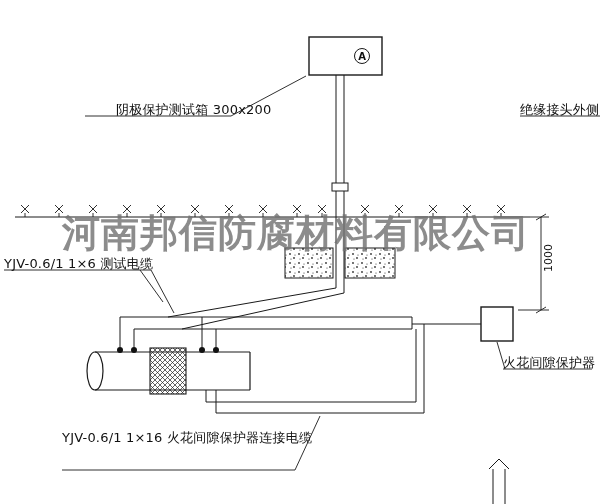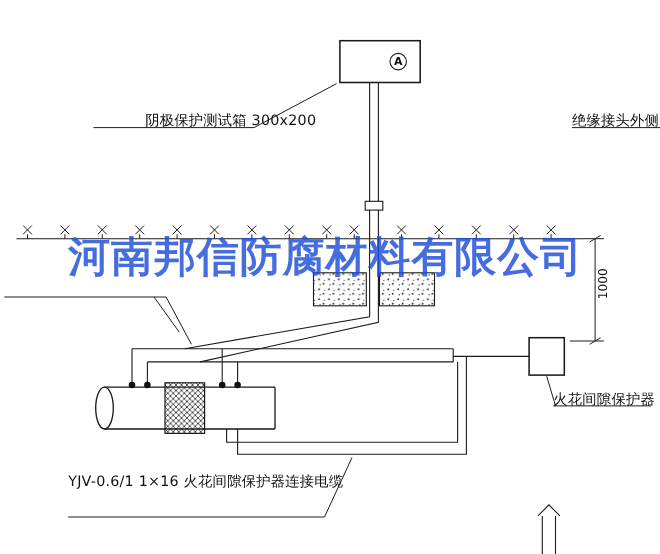--- a/index.html
+++ b/index.html
@@ -7,21 +7,21 @@
     position:relative;width:600px;height:504px;background:#ffffff;
     overflow:hidden;font-family:"DejaVu Sans",sans-serif;color:#111;
   }
   .canvas svg{position:absolute;left:0;top:0;}
   .lbl{
     position:absolute;font-size:13px;font-weight:500;white-space:nowrap;
     color:#111;letter-spacing:0.2px;
   }
   .watermark{
     position:absolute;left:62px;top:208px;font-size:38px;font-weight:700;
-    letter-spacing:1px;color:#1d4ed8;opacity:0.82;white-space:nowrap;
+    letter-spacing:1px;color:#737373;opacity:0.82;white-space:nowrap;
     font-family:"DejaVu Serif",serif;
   }
   .dim{
     position:absolute;left:528px;top:252px;width:40px;height:12px;
     text-align:center;font-size:11px;transform:rotate(-90deg);
   }
   .ammeter{
     position:absolute;left:355px;top:50px;width:14px;height:13px;
     text-align:center;font-size:10px;font-weight:600;line-height:13px;
   }
@@ -116,22 +116,23 @@
       <path d="M4,270 L151,270 M140,270 L163,302 M151,270 L174,313"></path>
       <path d="M503,369 L592,369 M505,369 L497,342"></path>
       <path d="M62,470 L295,470 M295,470 L320,416"></path>
     </g>
 
     <g stroke="#1a1a1a" fill="none">
       <path d="M493,504 L493,469 M505,504 L505,469 M489,469 L499,459 L509,469"></path>
     </g>
   </svg>
 
-  <div class="lbl" style="left:101px;top:101px;padding-left:31px;">阴极保护测试箱 300x200</div>
+  <div class="lbl" style="left:85px;top:101px;padding-left:31px;">阴极保护测试箱 300x200</div>
   <div class="lbl" style="left:520px;top:101px;">绝缘接头外侧电缆</div>
+  <div class="lbl" style="left:4px;top:255px;">YJV-0.6/1 1×6  测试电缆</div>
   <div class="lbl" style="left:503px;top:354px;font-family:Liberation Mono, monospace;">火花间隙保护器</div>
   <div class="lbl" style="left:62px;top:429px;">YJV-0.6/1 1×16  火花间隙保护器连接电缆</div>
 
   <div class="dim">1000</div>
   <div class="ammeter">A</div>
 
   <div class="watermark">河南邦信防腐材料有限公司</div>
 
 </div>
 

